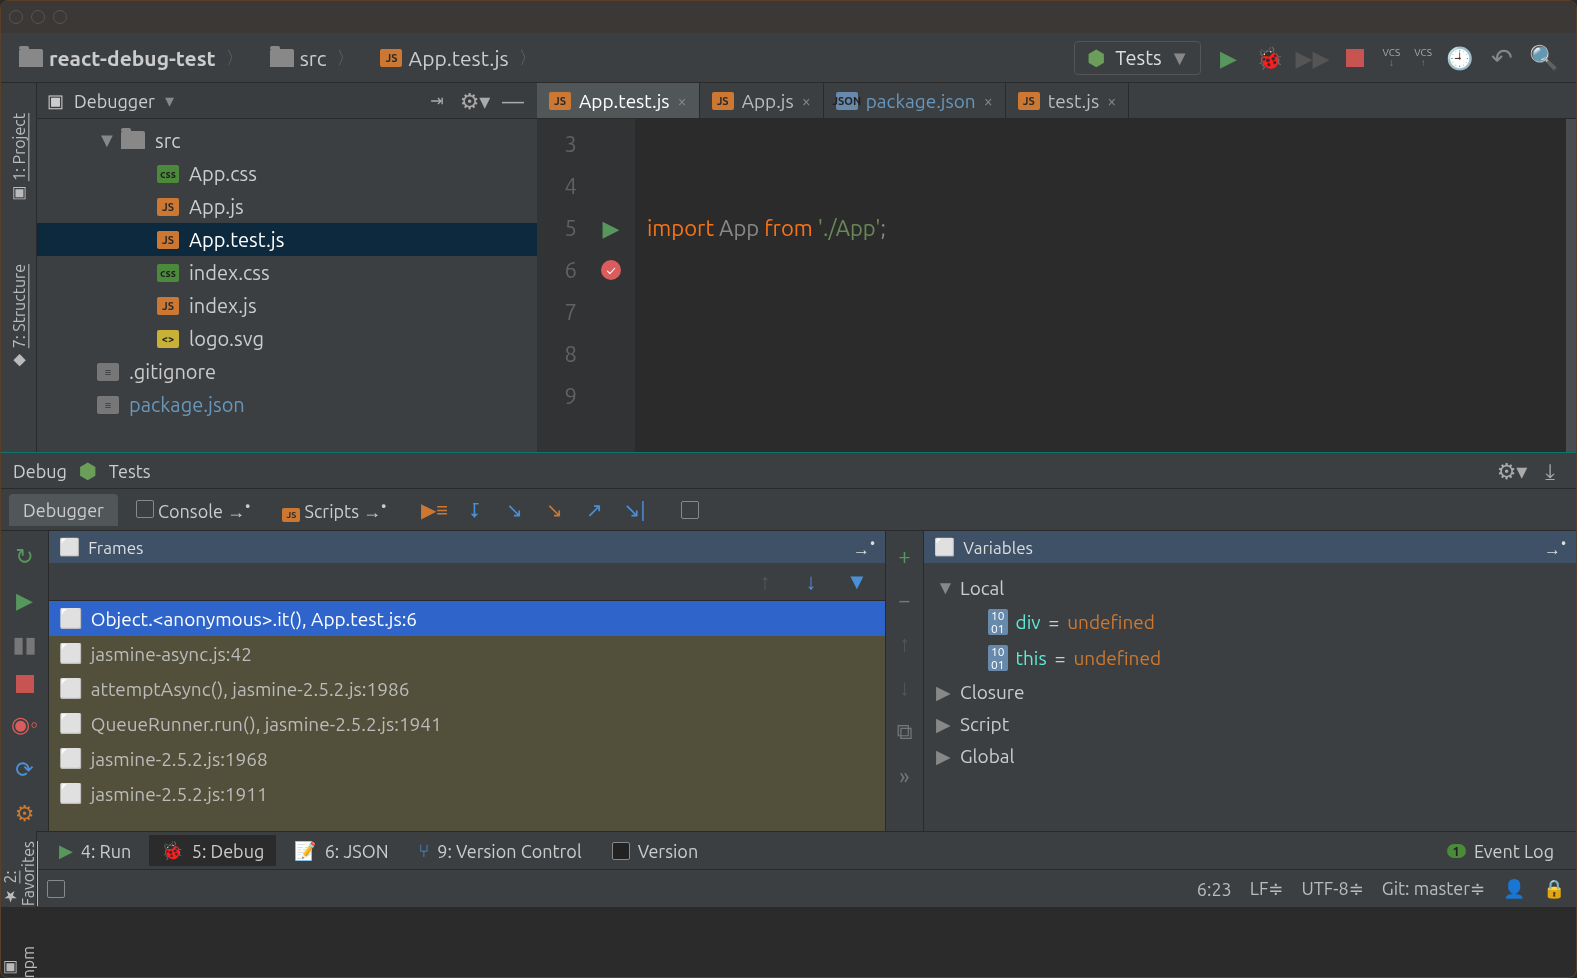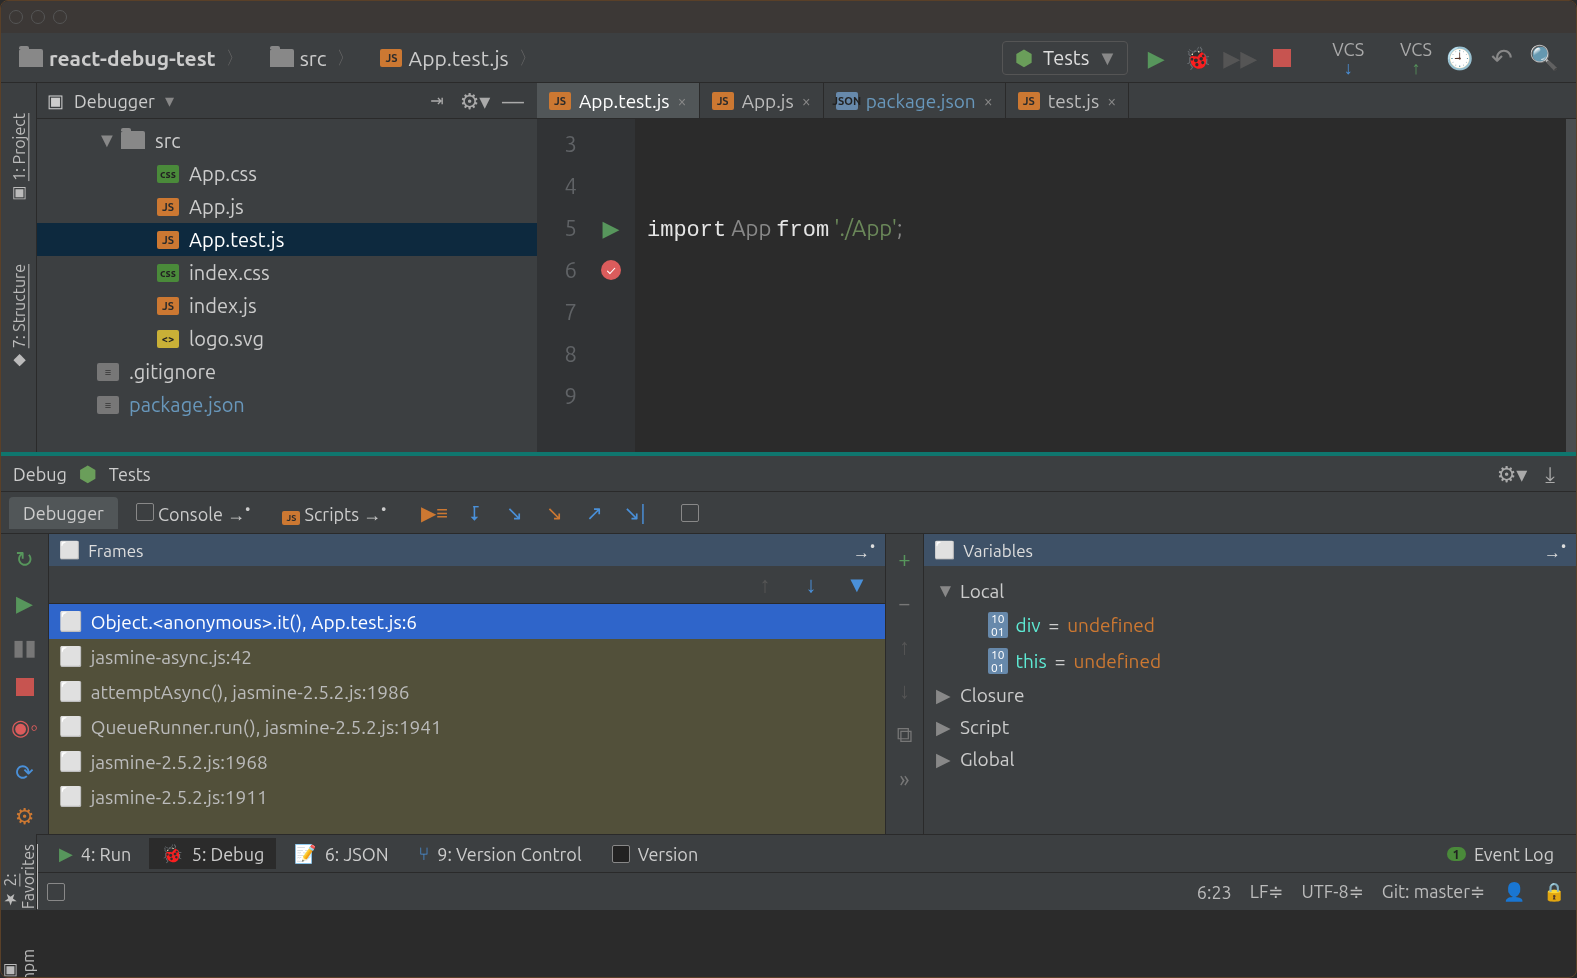--- a/index.html
+++ b/index.html
@@ -17,21 +17,21 @@
 .svg-icon { background: #c9b037; color: #222; }
 .node-icon { color: #6a9e5a; font-size: 20px; }
 .json-icon { background: #6789ab; color: #222; }
 .file-icon { background: #777; color: #333; }
 .nav-right { margin-left: auto; display: flex; align-items: center; gap: 14px; padding-right: 10px; }
 .run-config { display: flex; align-items: center; gap: 8px; border: 1px solid #555; border-radius: 4px; padding: 4px 10px; font-size: 20px; color: #ddd; }
 .icon-btn { width: 28px; height: 28px; display: inline-flex; align-items: center; justify-content: center; font-size: 22px; color: #aaa; }
 .play-green { color: #57965c; }
 .bug-green { color: #6a9e5a; }
 .stop-red { width: 18px; height: 18px; background: #c75450; }
-.vcs { font-size: 18px; color: #aaa; display: flex; flex-direction: column; align-items: center; line-height: 1; margin-left: 22px; }
+.vcs { font-size: 10px; color: #aaa; display: flex; flex-direction: column; align-items: center; line-height: 1; }
 .main-area { display: flex; height: 369px; }
 .left-gutter { width: 36px; background: #3c3f41; border-right: 1px solid #2a2a2a; display: flex; flex-direction: column; align-items: center; gap: 40px; padding-top: 20px; }
 .vtab { writing-mode: vertical-rl; transform: rotate(180deg); font-size: 16px; color: #bbb; padding: 10px 4px; }
 .vtab.underlined span { text-decoration: underline; }
 .project-panel { width: 500px; background: #3c3f41; display: flex; flex-direction: column; }
 .project-header { height: 36px; background: #3a3d3f; border-bottom: 1px solid #2a2a2a; display: flex; align-items: center; padding: 0 10px; gap: 10px; font-size: 18px; color: #ccc; }
 .project-header .spacer { flex: 1; }
 .tree { flex: 1; overflow: auto; padding: 4px 0; font-size: 20px; }
 .tree-row { display: flex; align-items: center; gap: 10px; padding: 5px 10px 5px 20px; color: #ccc; }
 .tree-row.indent1 { padding-left: 60px; }
@@ -42,23 +42,23 @@
 .editor-tabs { height: 36px; background: #3c3f41; display: flex; border-bottom: 1px solid #2a2a2a; }
 .editor-tab { display: flex; align-items: center; gap: 8px; padding: 0 12px; font-size: 19px; color: #bbb; border-right: 1px solid #2a2a2a; }
 .editor-tab.active { background: #515658; color: #fff; }
 .editor-tab .close { color: #888; font-size: 16px; }
 .code-area { flex: 1; display: flex; font-family: "DejaVu Sans Mono", monospace; font-size: 22px; line-height: 42px; overflow: hidden; }
 .gutter { width: 50px; background: #313335; text-align: right; color: #606366; padding: 4px 10px 0 0; }
 .gutter-icons { width: 48px; background: #313335; padding-top: 4px; }
 .gutter-icons .row { height: 42px; display: flex; align-items: center; justify-content: center; }
 .code-lines { flex: 1; padding: 4px 0 0 12px; white-space: pre; }
 .code-lines .row { height: 42px; }
-.kw { color: #e5e5e5; font-family: Liberation Mono, monospace; }
+.kw { color: #f97316; }
 .str { color: #6a8759; }
-.debug-panel { background: #3c3f41; border-top: 4px solid #0f766e; }
+.debug-panel { background: #3c3f41; border-top: 1px solid #0f766e; }
 .debug-title { height: 36px; display: flex; align-items: center; padding: 0 12px; gap: 10px; font-size: 18px; color: #ccc; border-bottom: 1px solid #2a2a2a; }
 .debug-title .spacer { flex: 1; }
 .debug-toolbar { height: 42px; display: flex; align-items: center; gap: 4px; padding: 0 8px; border-bottom: 1px solid #2a2a2a; }
 .debug-tab { padding: 6px 14px; font-size: 18px; color: #ccc; }
 .debug-tab.active { background: #515658; border-radius: 4px 4px 0 0; }
 .step-btn { width: 36px; height: 32px; display: inline-flex; align-items: center; justify-content: center; color: #4a90d9; font-size: 20px; }
 .debug-body { display: flex; height: 300px; }
 .debug-left { width: 48px; display: flex; flex-direction: column; align-items: center; gap: 18px; padding: 12px 0; border-right: 1px solid #2a2a2a; }
 .frames-panel { flex: 1; display: flex; flex-direction: column; border-right: 1px solid #2a2a2a; }
 .panel-head { height: 32px; background: #3e5167; display: flex; align-items: center; padding: 0 10px; font-size: 17px; color: #ddd; gap: 8px; }

